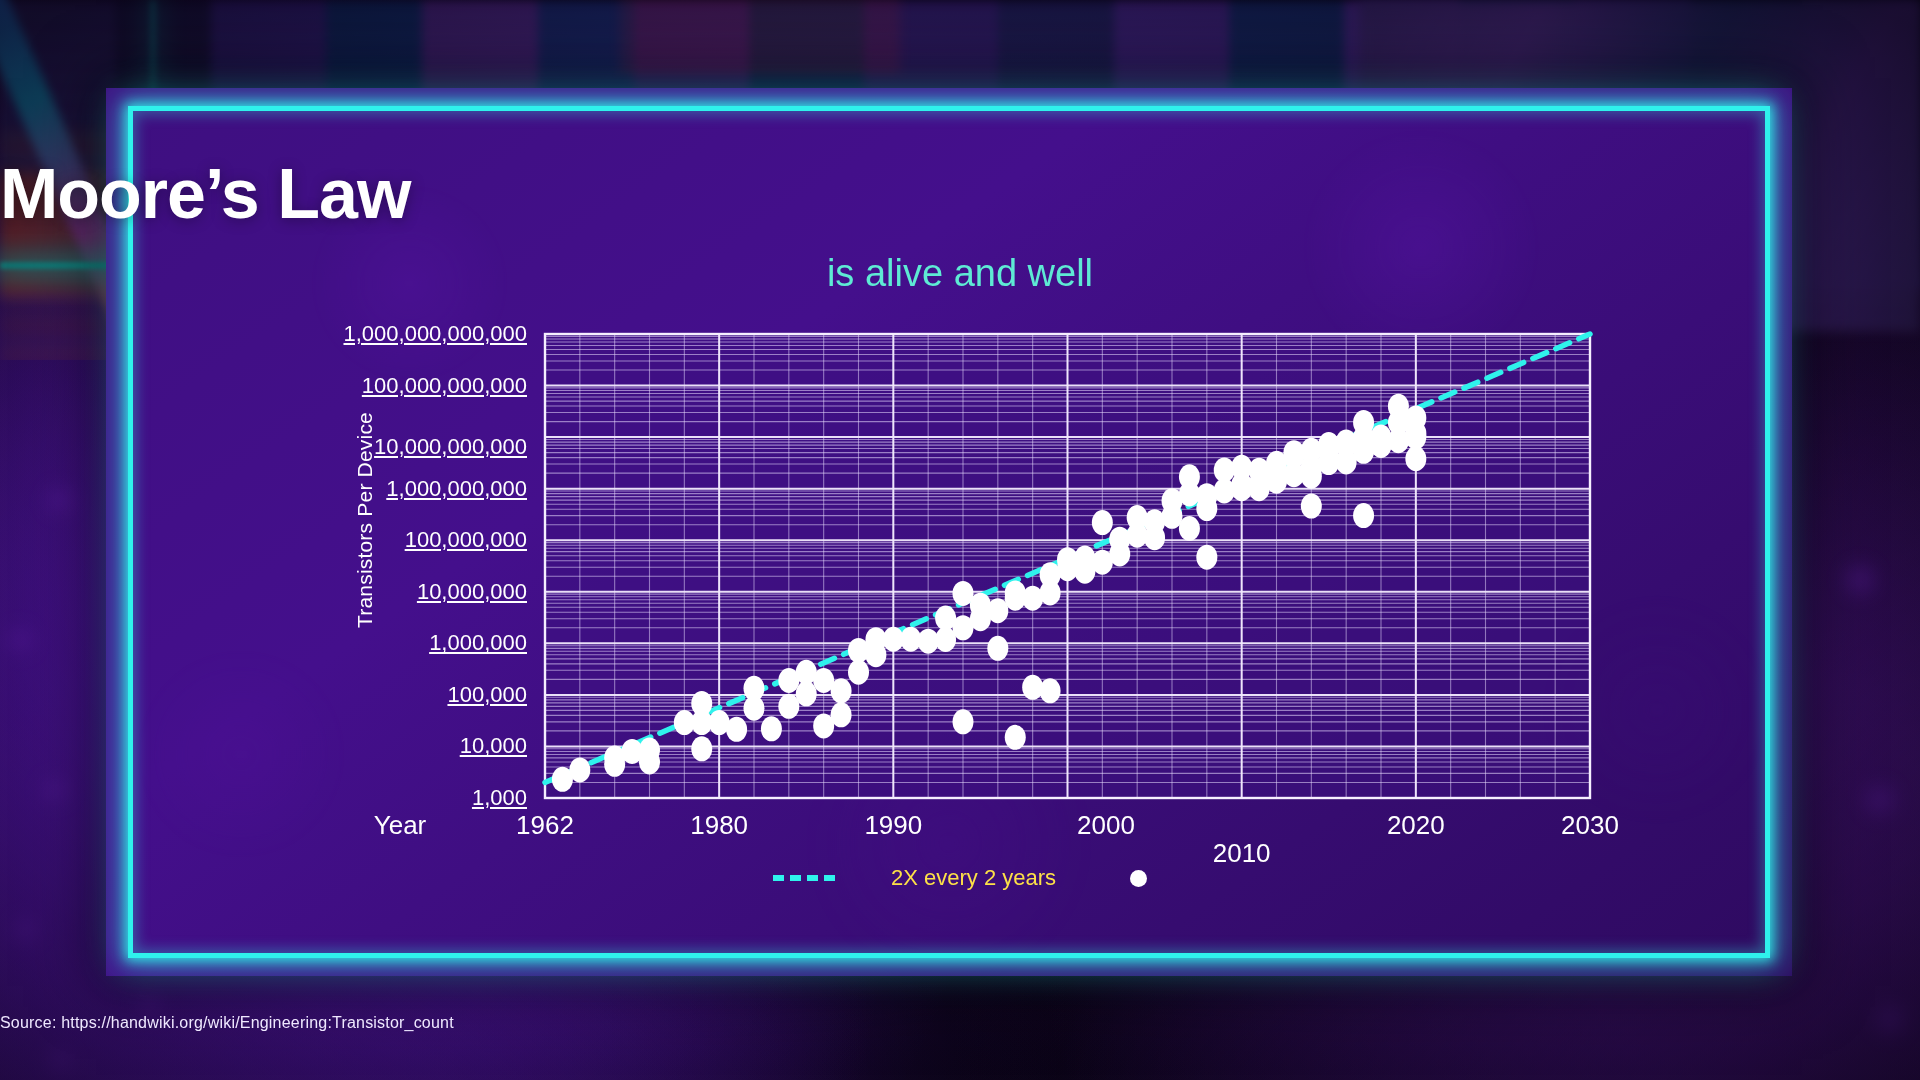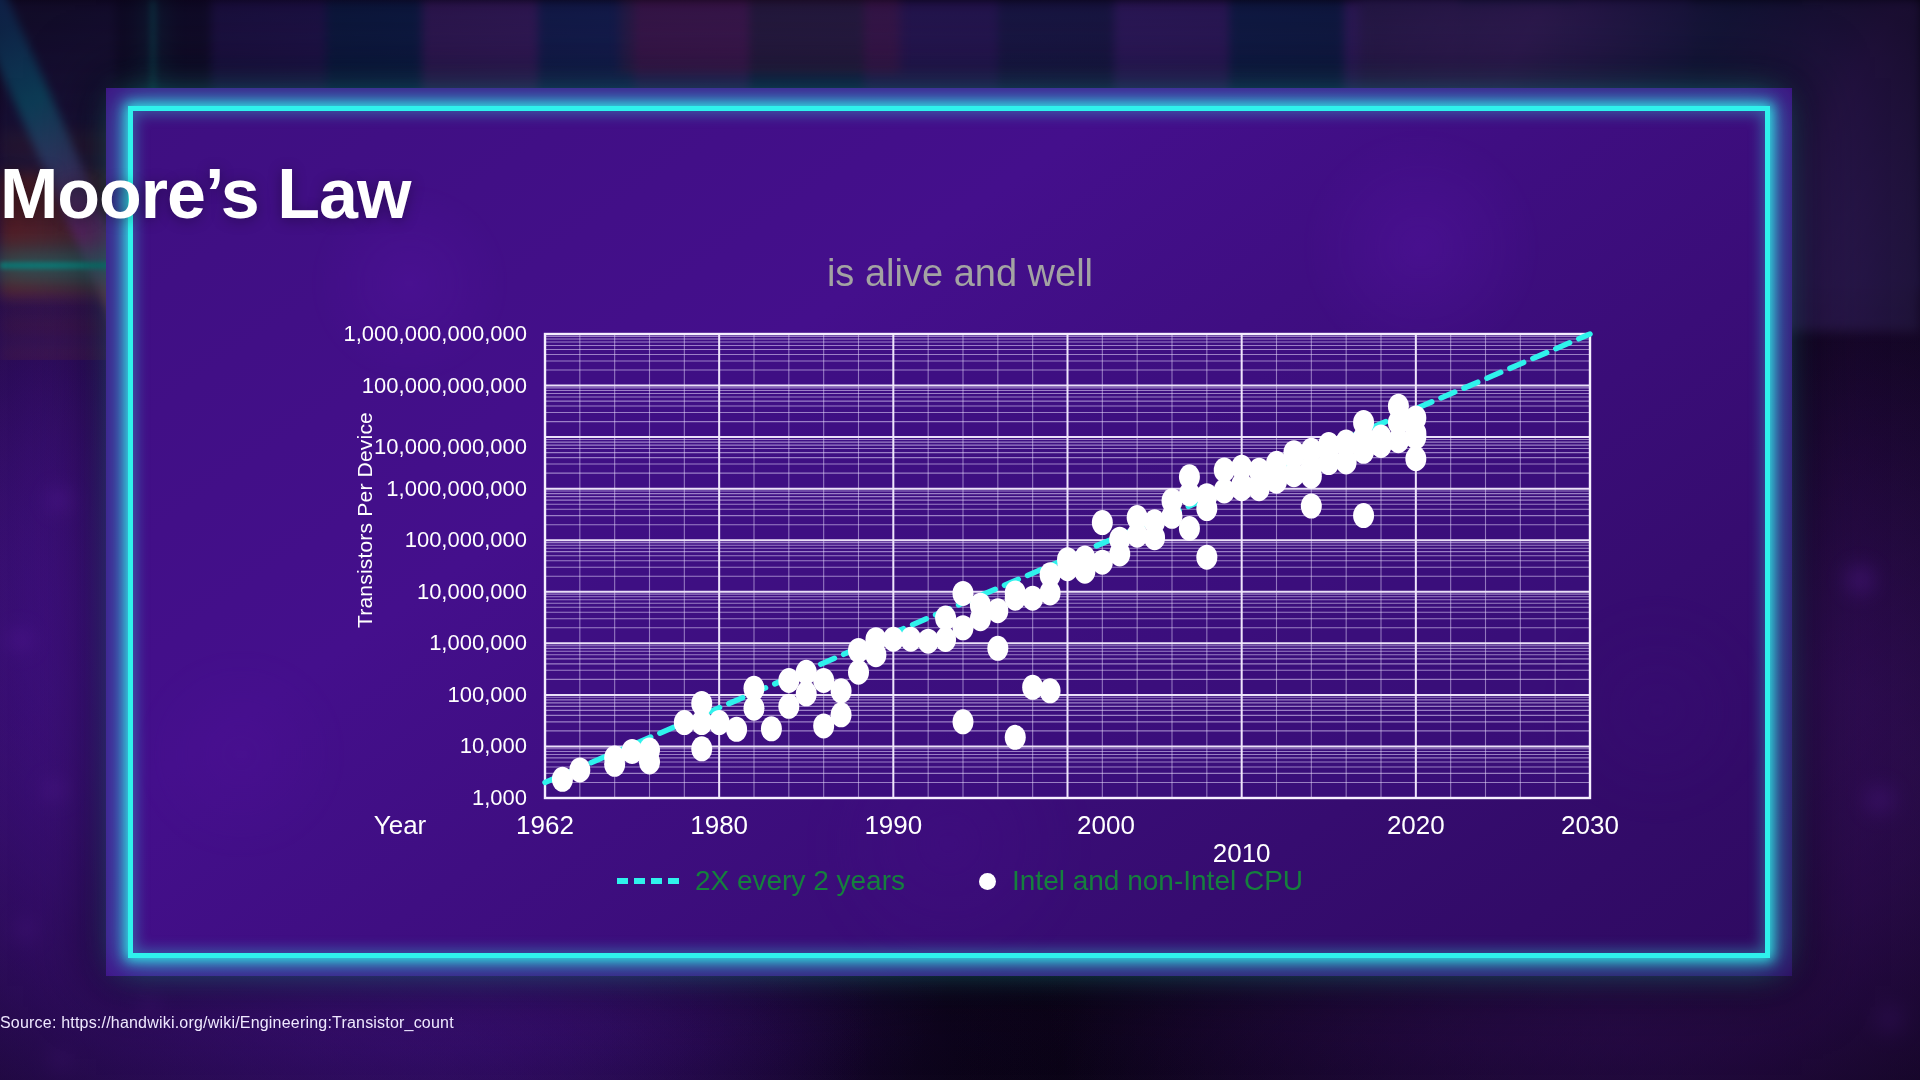--- a/index.html
+++ b/index.html
@@ -135,33 +135,33 @@
   }
 
   
   #title{
     position:absolute;left:0;right:0;top:154px;
     font-size:70px;font-weight:bold;color:#ffffff;letter-spacing:-1px;
     text-shadow:0 2px 14px rgba(0,0,0,.35);
   }
   #subtitle{
     position:absolute;left:0;right:0;top:252px;text-align:center;
-    font-size:38px;color:#a3a3a3;font-weight:400;
+    font-size:38px;color:#5eead4;font-weight:400;
   }
 
   
   #chart-wrap{position:absolute;left:0;top:0;width:1920px;height:1080px;pointer-events:none;}
   #ylabel{
     position:absolute;left:365px;top:520px;
     transform:translate(-50%,-50%) rotate(-90deg);
     color:#fff;font-size:21px;white-space:nowrap;letter-spacing:.2px;
   }
   .ytick{
     position:absolute;right:1393px;color:#fff;font-size:22px;text-align:right;
-    white-space:nowrap;transform:translateY(-50%);
+    white-space:nowrap;transform:translateY(-50%);text-decoration:underline;
   }
   .xtick{
     position:absolute;top:810px;color:#fff;font-size:26px;text-align:center;
     transform:translateX(-50%);white-space:nowrap;
   }
   #xlabel{
     position:absolute;left:400px;top:810px;color:#fff;font-size:26px;
     transform:translateX(-50%);
   }
 
@@ -169,21 +169,21 @@
   #legend{
     position:absolute;left:0;right:0;top:865px;
     display:flex;justify-content:center;align-items:center;gap:74px;
   }
   .legend-item{display:flex;align-items:center;gap:16px;}
   .legend-dash{
     width:62px;height:6px;
     background:repeating-linear-gradient(90deg,#2ff2ec 0 11px, transparent 11px 17px);
   }
   .legend-dot{width:17px;height:17px;border-radius:50%;background:#fff;}
-  .legend-label{color:#15803d;font-size:28px;white-space:nowrap;}
+  .legend-label{color:#fde047;font-size:22px;white-space:nowrap;margin-left:40px;}
 
   
   #source{
     position:absolute;left:0;right:0;top:1014px;
     color:#efe8ff;font-size:16px;letter-spacing:.2px;
   }
 </style>
 </head>
 <body>
 
@@ -469,17 +469,16 @@
   <div id="xlabel">Year</div>
 </div>
 
 <div id="legend">
   <div class="legend-item">
     <span class="legend-dash"></span>
     <span class="legend-label">2X every 2 years</span>
   </div>
   <div class="legend-item">
     <span class="legend-dot"></span>
-    <span class="legend-label">Intel and non-Intel CPU</span>
   </div>
 </div>
 
 <div id="source">Source: https://handwiki.org/wiki/Engineering:Transistor_count</div>
 
 </body></html>

